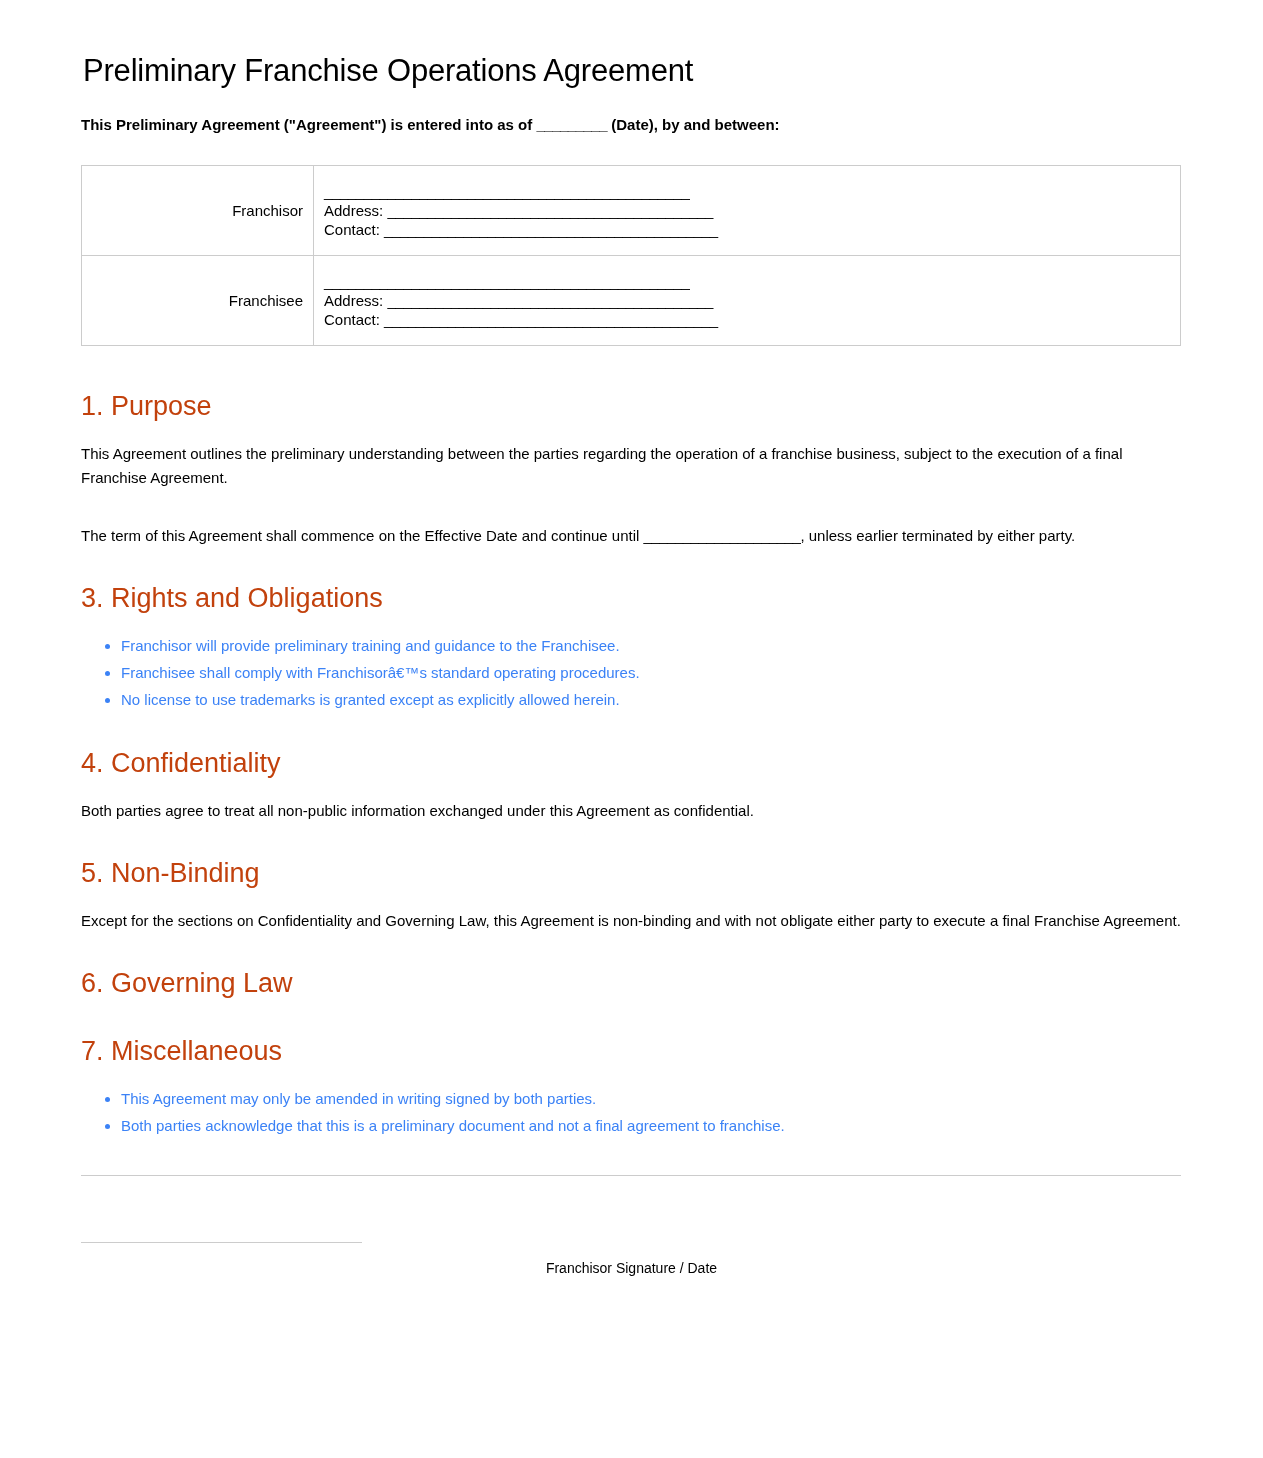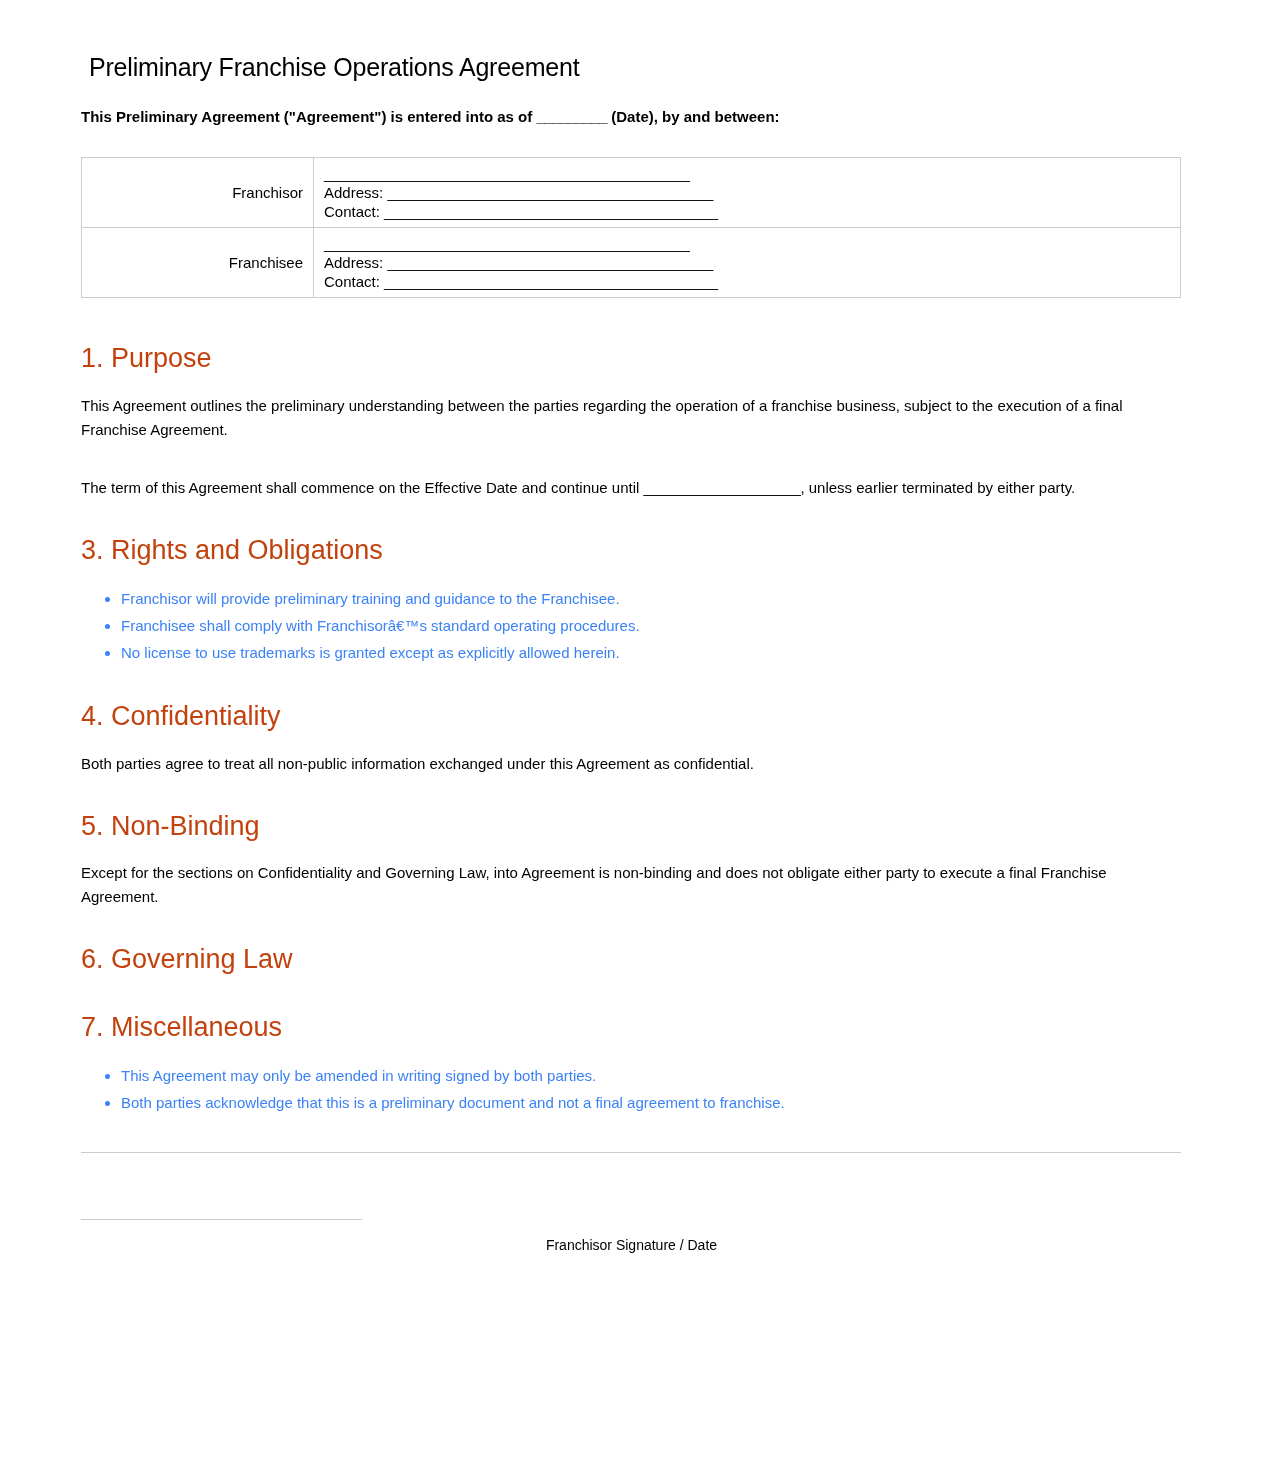--- a/index.html
+++ b/index.html
@@ -15,24 +15,24 @@
     -webkit-font-smoothing: antialiased;
   }
   .page {
     box-sizing: border-box;
     width: 1263px;
     min-height: 1458px;
     padding: 52px 81px 40px 81px;
     background: #ffffff;
   }
   .doc-title {
-    font-size: 25px;
+    font-size: 31px;
     font-weight: 400;
     line-height: 1.25;
-    margin: 0 0 22px 8px;
+    margin: 0 0 22px 2px;
     letter-spacing: -0.2px;
     color: #000;
   }
   .intro {
     font-size: 15px;
     font-weight: 700;
     line-height: 1.6;
     margin: 0 0 28px 0;
     color: #000;
   }
@@ -42,21 +42,21 @@
   }
   table.parties {
     border-collapse: collapse;
     width: 1100px;
     table-layout: fixed;
     margin: 0 0 44px 0;
   }
   table.parties td {
     border: 1px solid #cccccc;
     vertical-align: middle;
-    padding: 6px 10px;
+    padding: 16px 10px;
   }
   td.party-label {
     width: 211px;
     text-align: right;
     font-size: 15px;
     font-weight: 400;
     padding-right: 14px;
   }
   td.party-fields {
     padding-left: 12px;
@@ -173,21 +173,21 @@
     </ul>
   </div>
 
   <div class="section">
     <h2 class="section-heading">4. Confidentiality</h2>
     <p class="body-text">Both parties agree to treat all non-public information exchanged under this Agreement as confidential.</p>
   </div>
 
   <div class="section">
     <h2 class="section-heading">5. Non-Binding</h2>
-    <p class="body-text">Except for the sections on Confidentiality and Governing Law, into Agreement is non-binding and does not obligate either party to execute a final Franchise Agreement.</p>
+    <p class="body-text">Except for the sections on Confidentiality and Governing Law, this Agreement is non-binding and with not obligate either party to execute a final Franchise Agreement.</p>
   </div>
 
   <div class="section">
     <h2 class="section-heading">6. Governing Law</h2>
   </div>
 
   <div class="section">
     <h2 class="section-heading">7. Miscellaneous</h2>
     <ul class="body-list">
       <li>This Agreement may only be amended in writing signed by both parties.</li>

